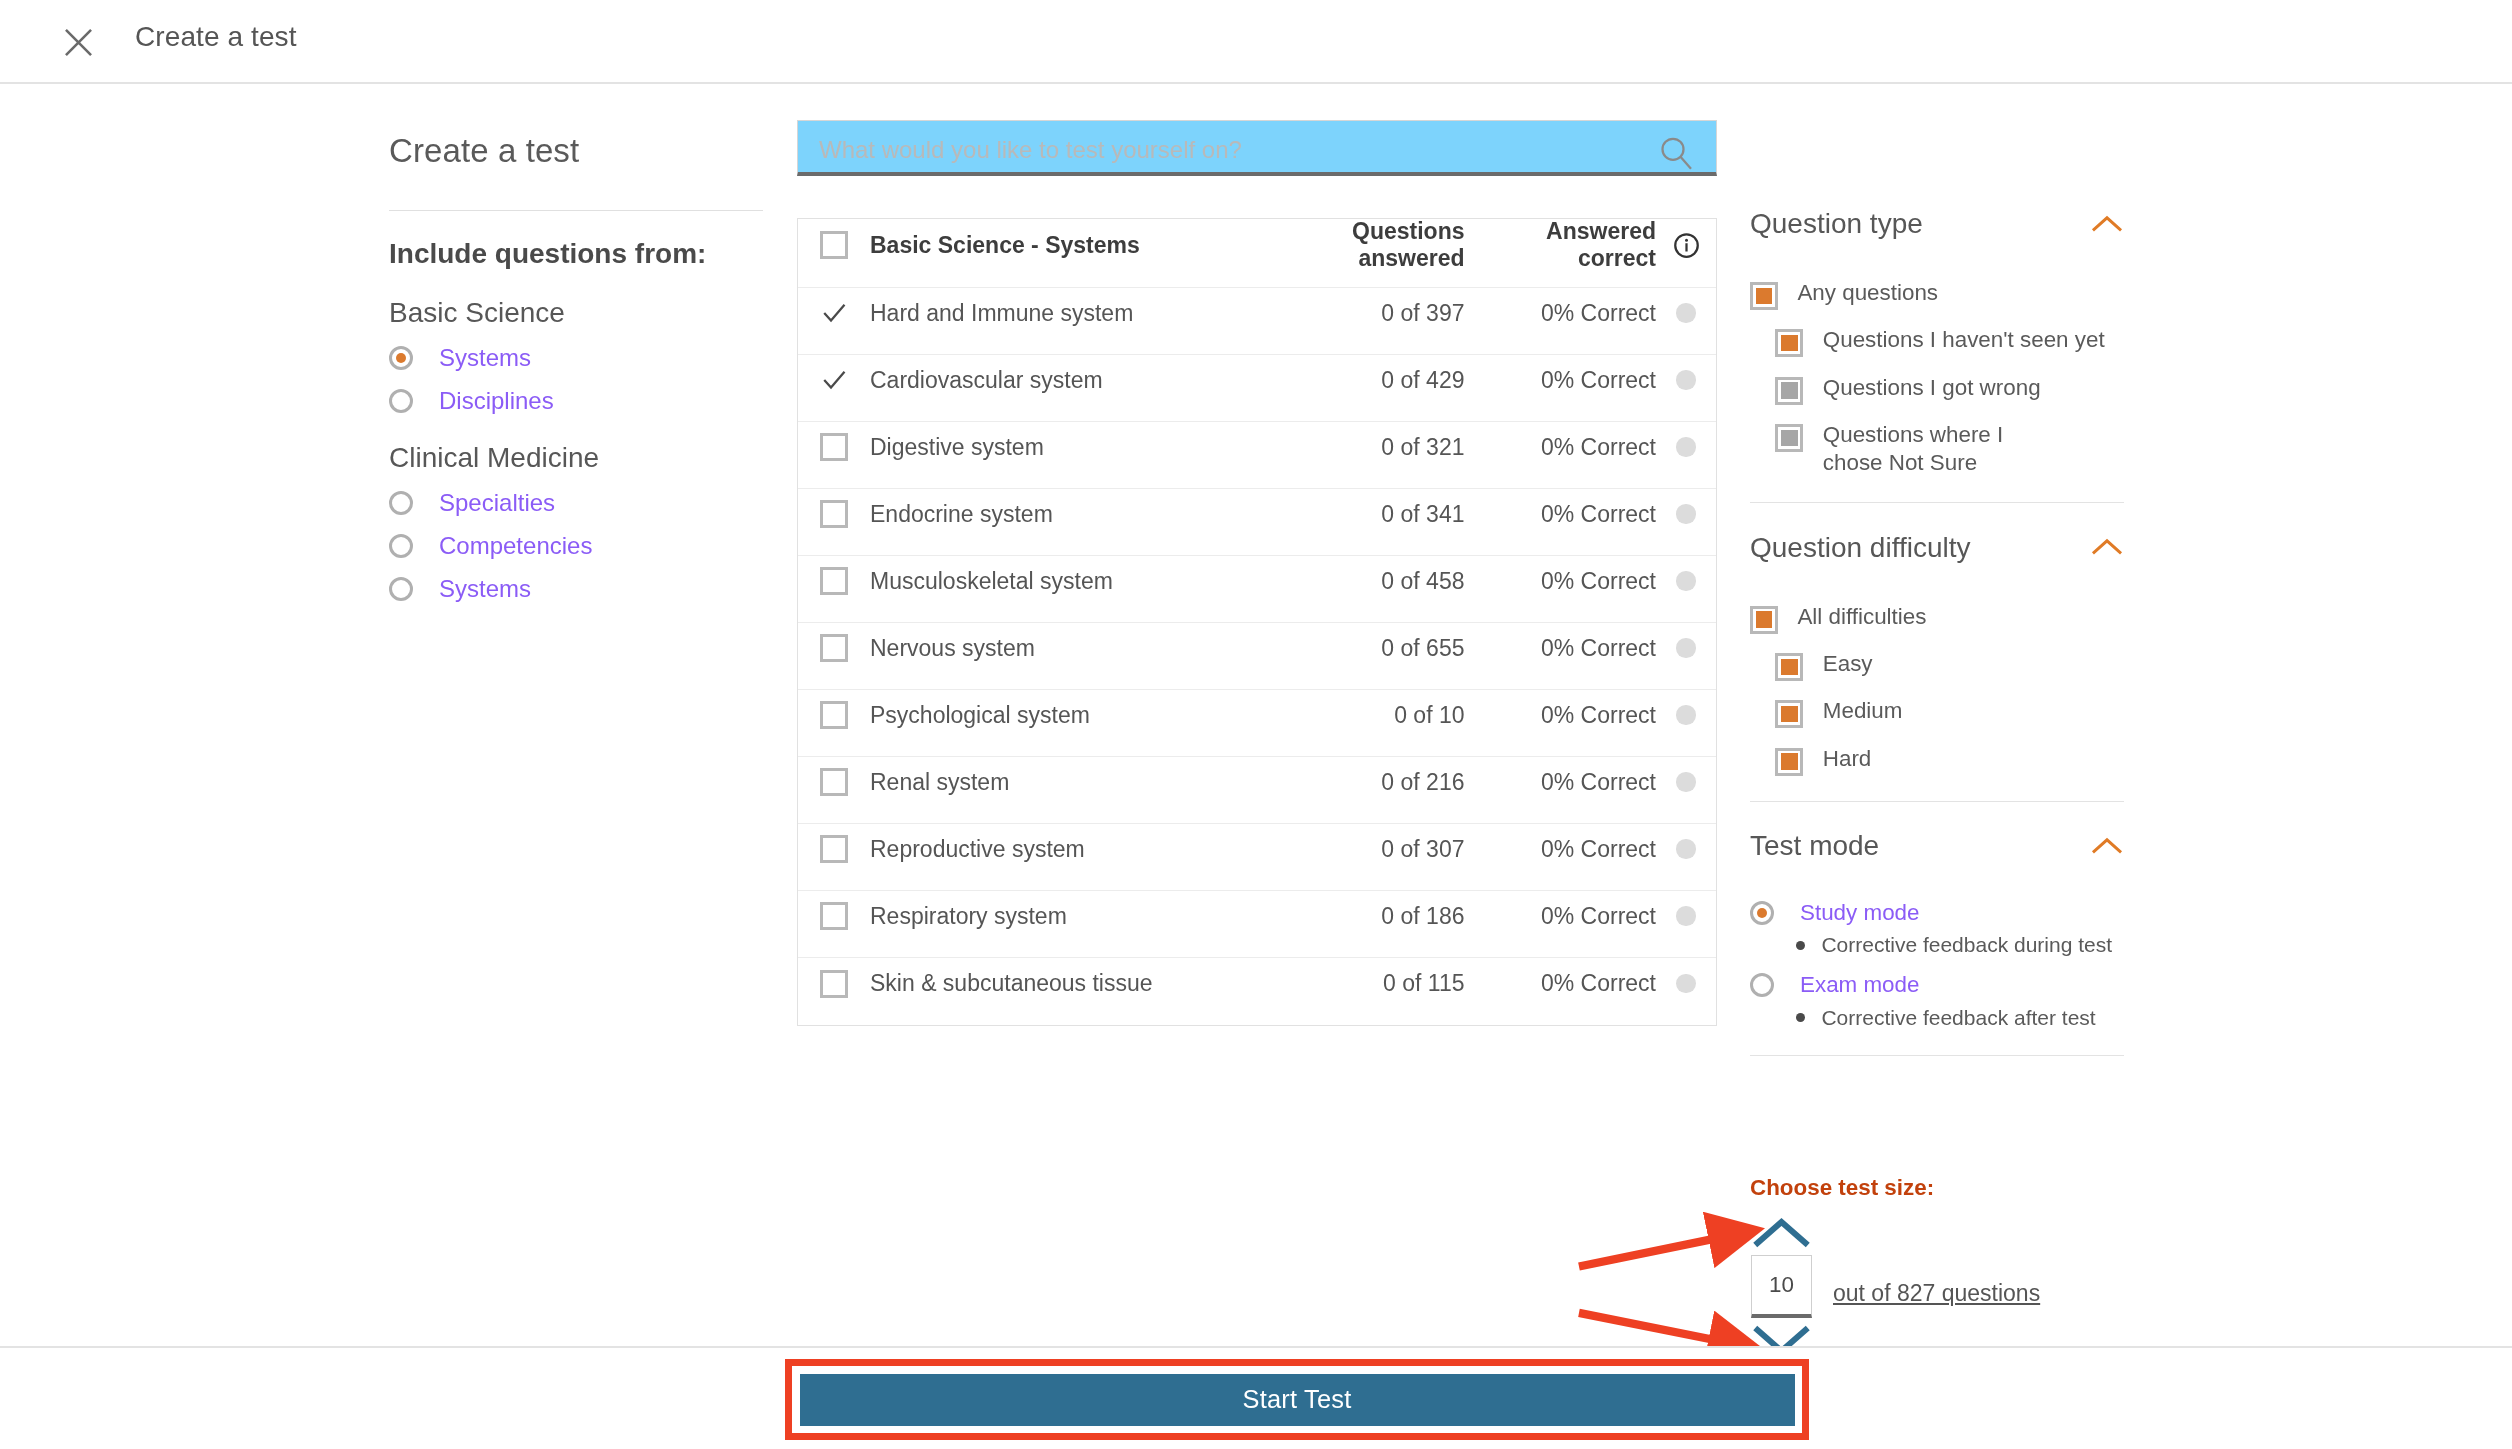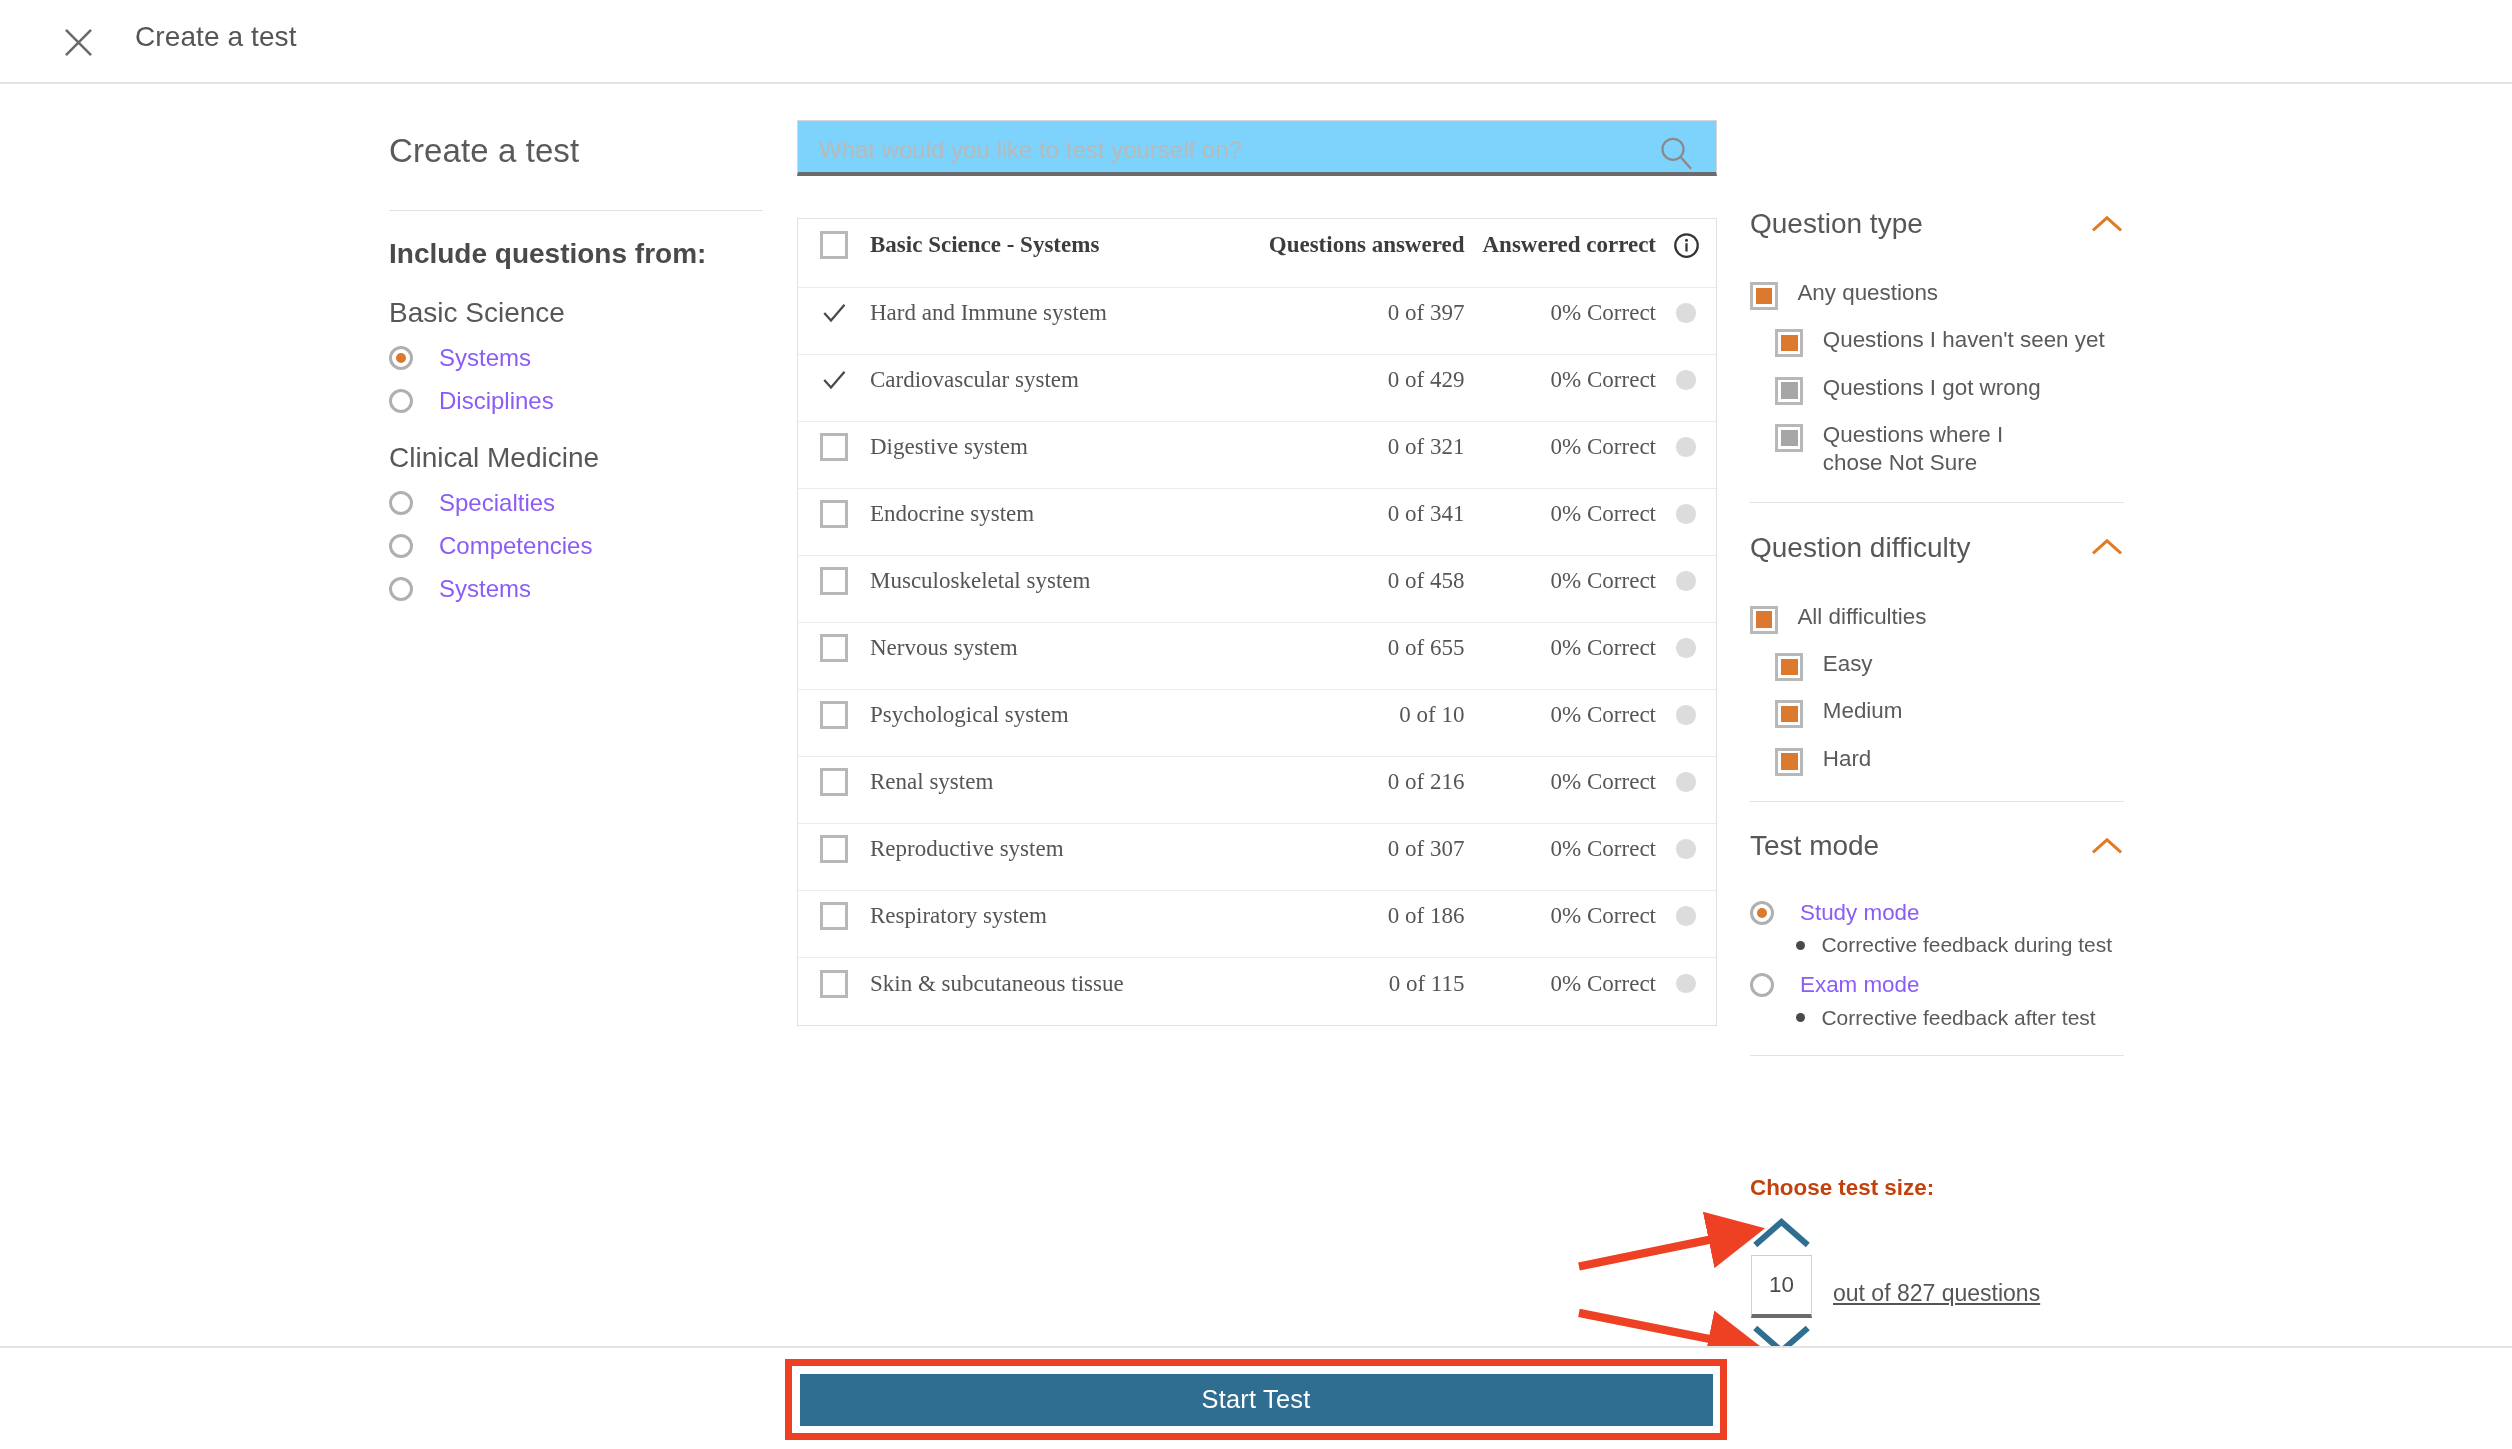--- a/index.html
+++ b/index.html
@@ -60,21 +60,21 @@
   .searchbox input::placeholder { color:#b9b9b9; }
   .search-icon { position:absolute; right:22.4px; top:13.5px; width:36px; height:36px; cursor:pointer; }
 
   
   .table {
     position:absolute; left:797px; top:218px; width:920px;
     background:#fff; border:1.5px solid #e1e1e1;
   }
   .trow {
     display:flex; align-items:center; height:67px;
-    border-bottom:1.5px solid #ececec; padding:0 0 16px 0;font-family:Liberation Serif, serif;
+    border-bottom:1.5px solid #ececec; padding:0 0 16px 0;
   }
   .trow:last-child { border-bottom:0; }
   .trow.header { height:69px; }
   .cell-check { width:72px; display:flex; align-items:center; justify-content:center; flex:0 0 auto; }
   .cbox { width:28px; height:28px; border:3px solid #b8b8b8; background:#fff; }
   .tick { width:30px; height:30px; display:block; }
   .cell-name { flex:1 1 auto; font-size:23px; color:#555; }
   .trow.header .cell-name { font-weight:700; color:#3d3d3d; font-size:23px; }
   .cell-qa { width:224px; text-align:right; font-size:23px; color:#555; padding-right:4.5px; flex:0 0 auto;}
   .trow.header .cell-qa { font-weight:700; color:#3d3d3d; }
@@ -135,21 +135,21 @@
 
   
   .annot { position:absolute; left:0; top:0; width:2512px; height:1449px; pointer-events:none; }
 
   
   .footer {
     position:absolute; left:0; bottom:0; width:2512px; height:103px;
     background:#fff; border-top:2.2px solid #e3e3e3;
   }
   .start-wrap {
-    position:absolute; left:785px; top:1359px; width:942px; height:81px;
+    position:absolute; left:785px; top:1359px; width:1024px; height:81px;
     border:7.5px solid #ee4023; background:#fff; padding:7.5px;
   }
   .start-btn {
     width:100%; height:100%; background:#2f6e91; border:0;
     color:#ffffff; font-family:"Liberation Sans", sans-serif;
     font-size:25.4px; letter-spacing:0.2px; cursor:pointer;
   }
 </style>
 </head>
 <body>

